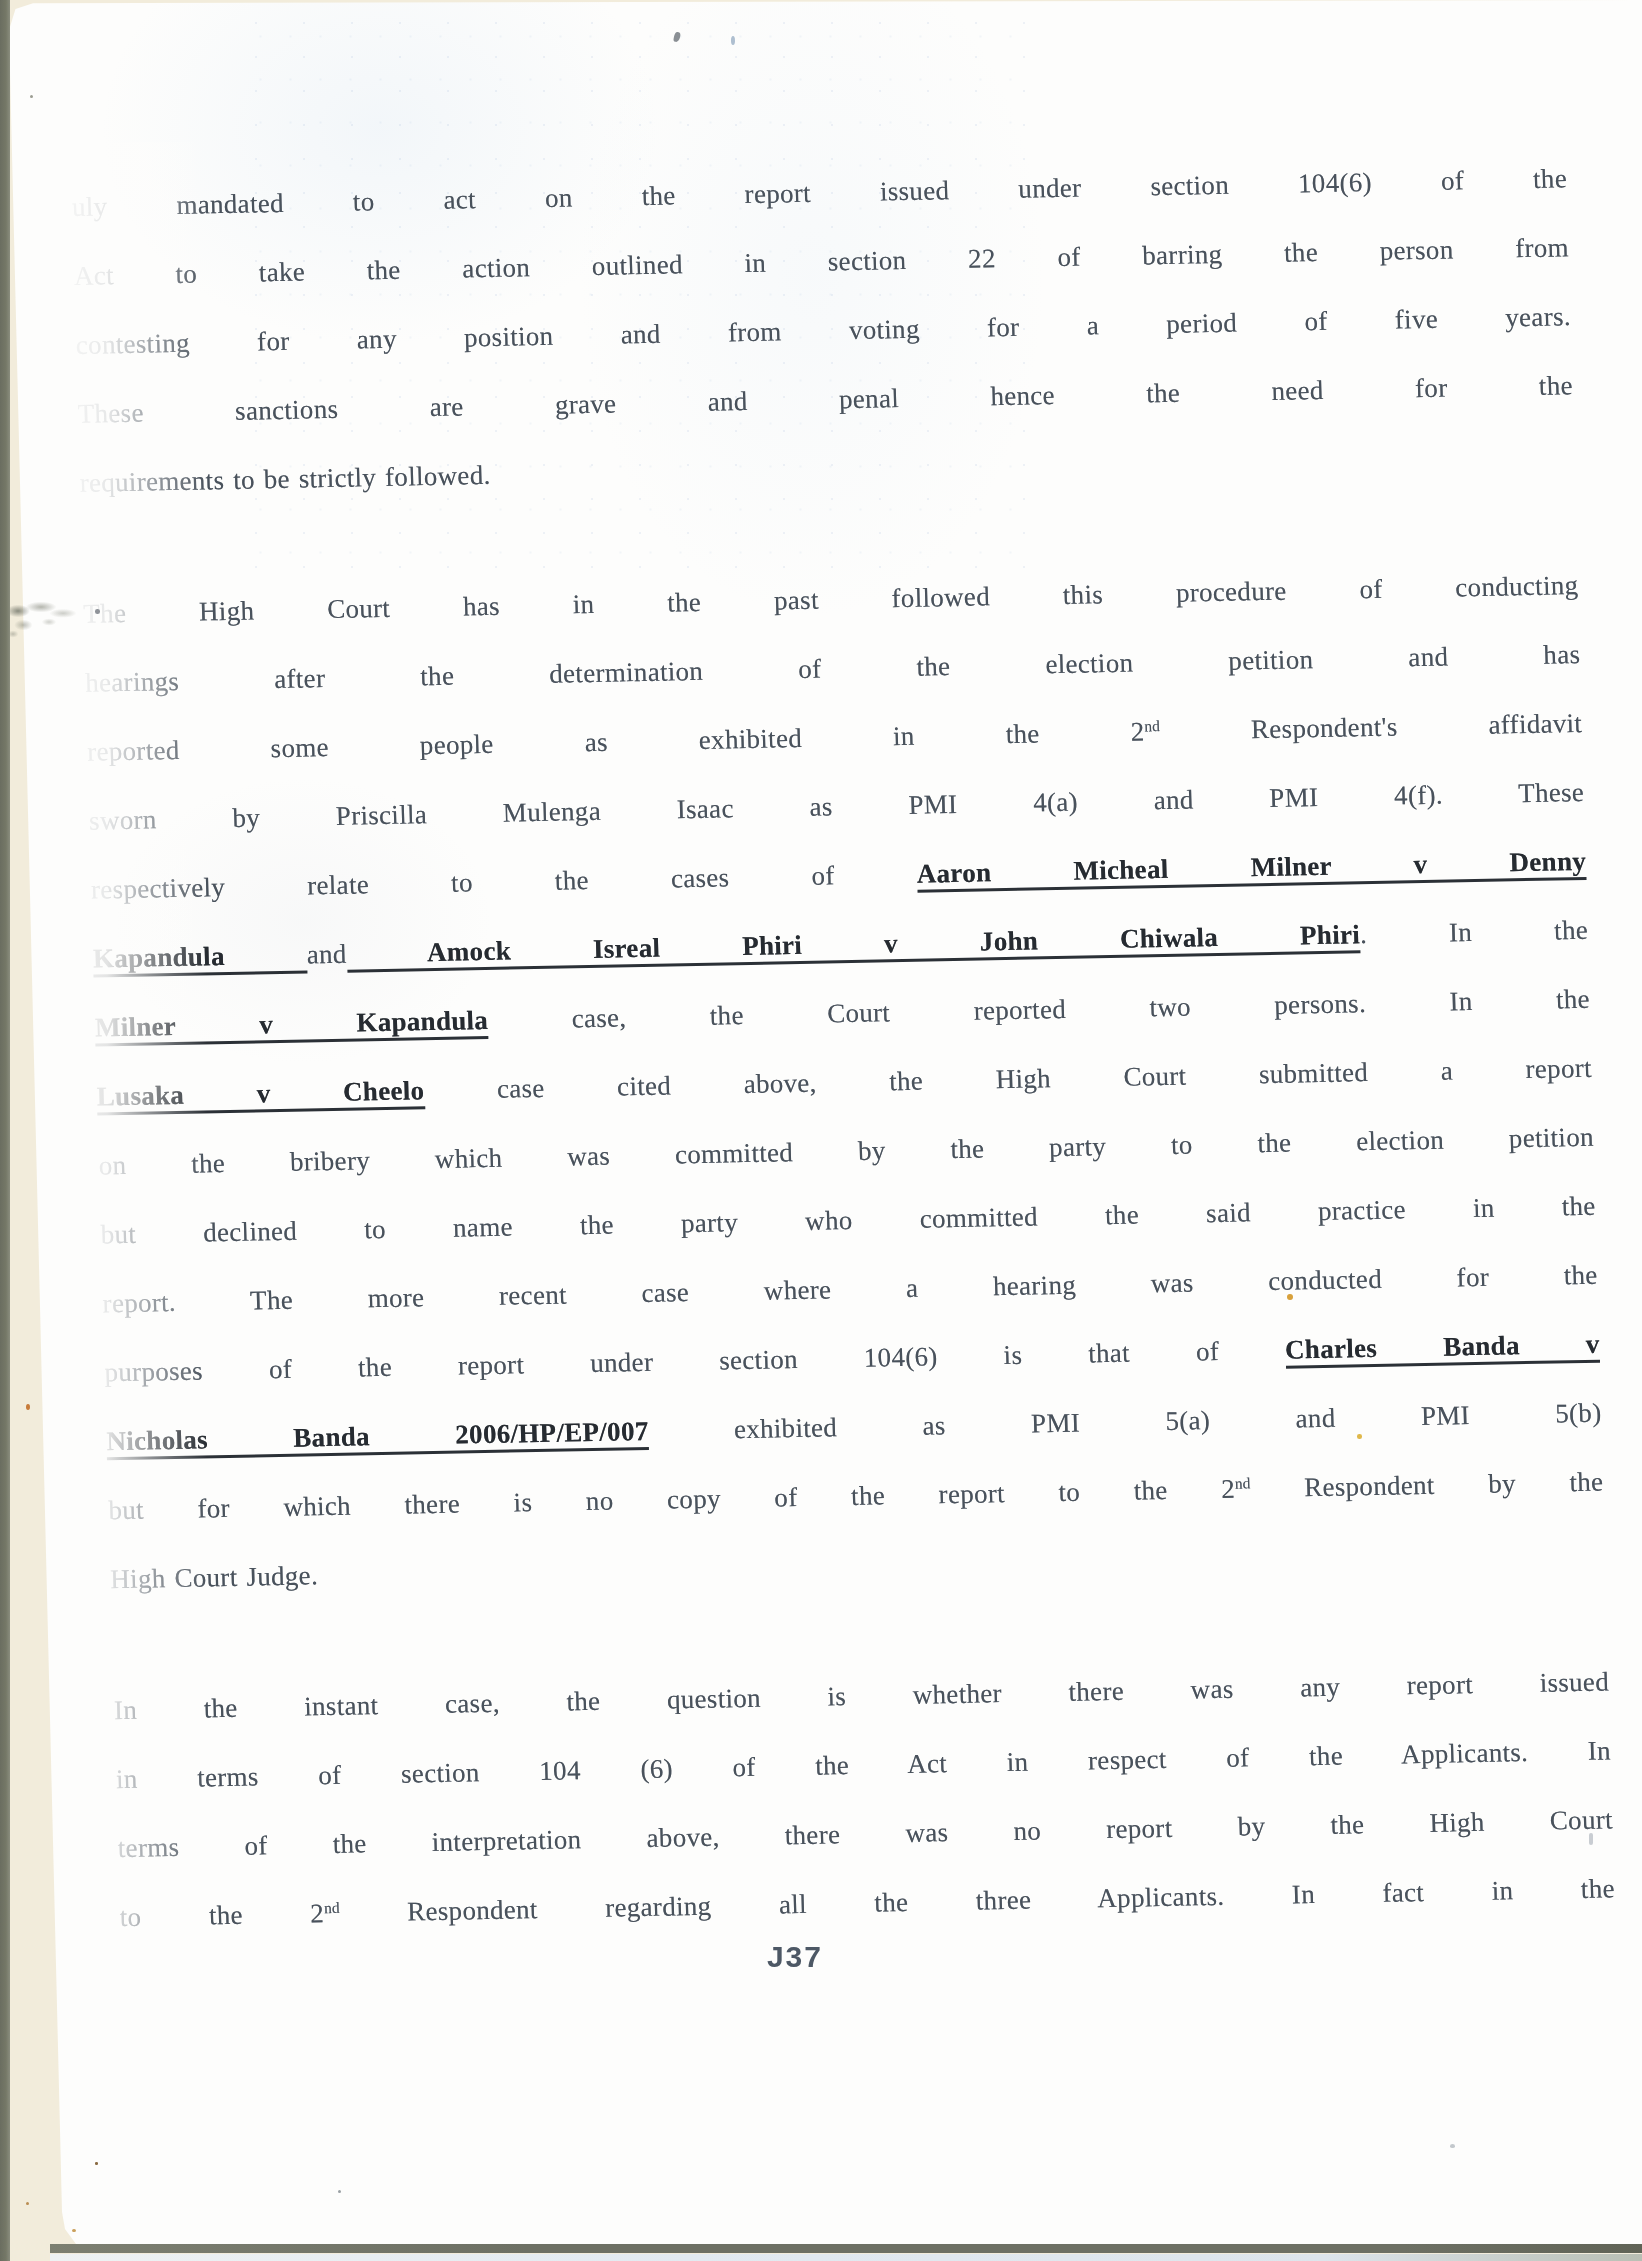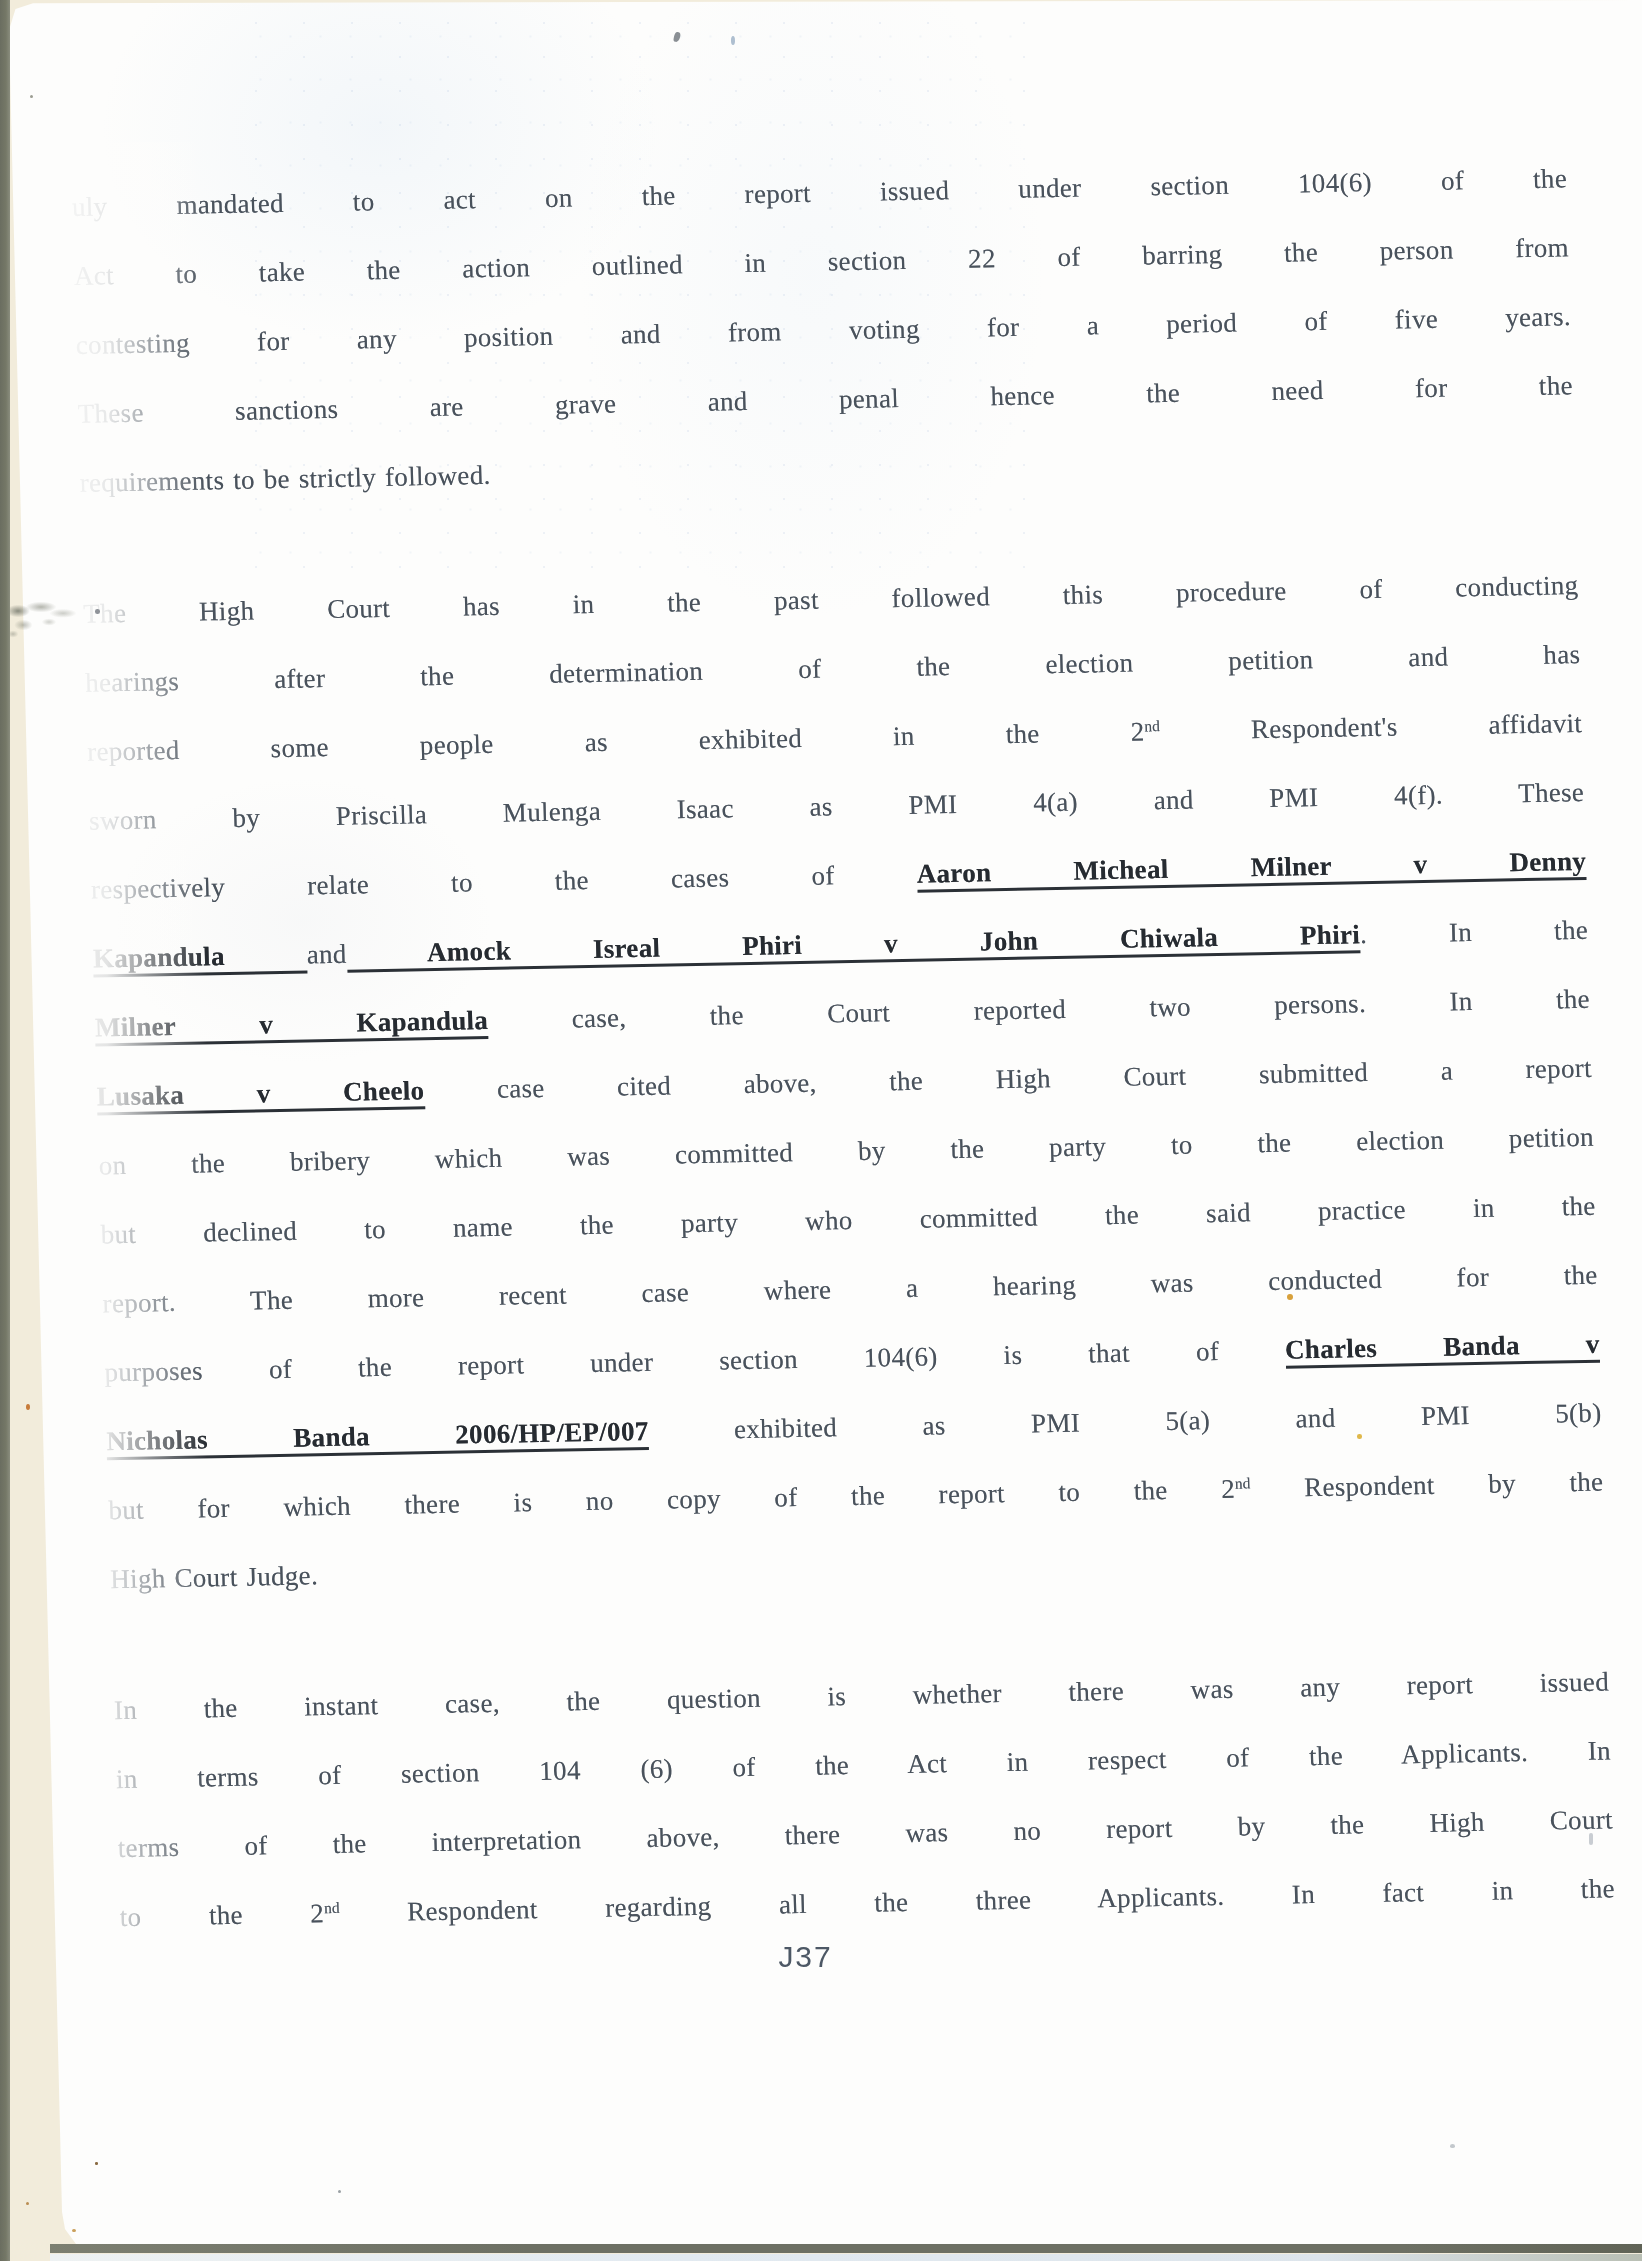--- a/index.html
+++ b/index.html
@@ -72,24 +72,25 @@
       rgba(253,253,252,.97) 0px,
       rgba(253,253,252,.88) 45px,
       rgba(253,253,252,.45) 90px,
       rgba(253,253,252,0) 145px);
     z-index:4;
   }
 
   
   .page-number{
     position:absolute;left:767px;top:1940px;width:77px;
-    text-align:center;
+    text-align:left;
     font-family:"Liberation Sans", sans-serif;
     font-size:30px;color:#4d5865;letter-spacing:1.9px;
     z-index:3;
+    font-weight:bold;
   }
 
   
   .smudge{
     position:absolute;left:3.9px;top:594px;width:82px;height:48px;
     background:
       radial-gradient(ellipse 17px 9px at 14px 17px, rgba(104,108,96,.75), transparent 70%),
       radial-gradient(ellipse 22px 7.7px at 37px 13px, rgba(120,123,110,.55), transparent 70%),
       radial-gradient(ellipse 19.3px 6.4px at 59px 19.3px, rgba(130,133,120,.40), transparent 70%),
       radial-gradient(ellipse 13px 7.7px at 19.3px 31px, rgba(110,113,100,.45), transparent 70%),

